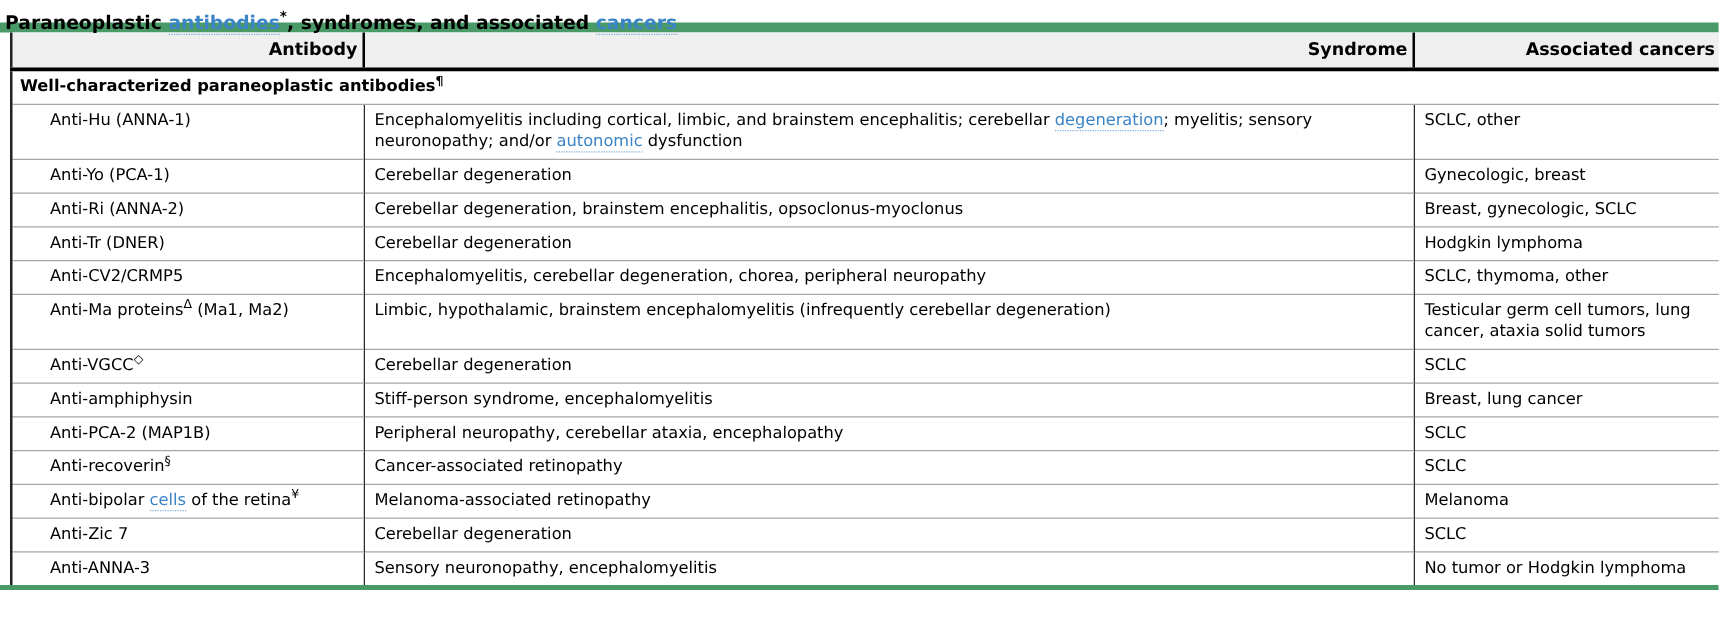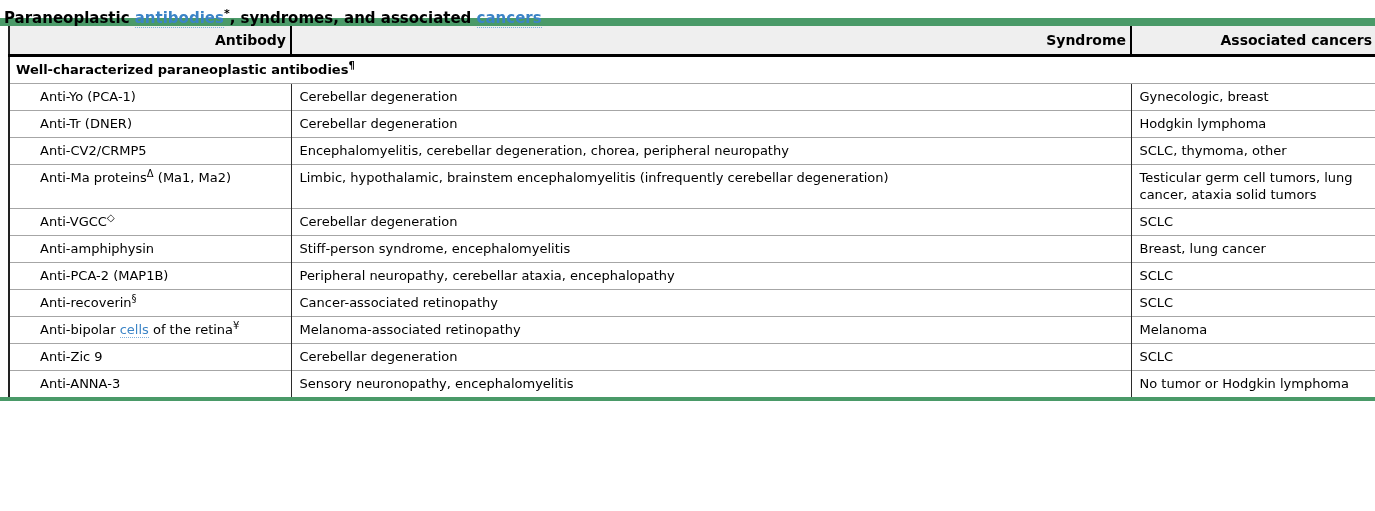--- a/index.html
+++ b/index.html
@@ -87,23 +87,33 @@
         <th>Antibody</th>
         <th>Syndrome</th>
         <th>Associated cancers</th>
       </tr>
     </thead>
     <tbody id="table-body">
         <tr class="section-row">
           <td colspan="3"><span>Well-characterized paraneoplastic antibodies</span><sup>¶</sup></td>
         </tr>
         <tr class="data-row">
+          <td class="col0">Anti-Hu (ANNA-1)</td>
+          <td class="col1">Encephalomyelitis including cortical, limbic, and brainstem encephalitis; cerebellar <a class="lnk">degeneration</a>; myelitis; sensory neuronopathy; and/or <a class="lnk">autonomic</a> dysfunction</td>
+          <td class="col2">SCLC, other</td>
+        </tr>
+        <tr class="data-row">
           <td class="col0">Anti-Yo (PCA-1)</td>
           <td class="col1">Cerebellar degeneration</td>
           <td class="col2">Gynecologic, breast</td>
+        </tr>
+        <tr class="data-row">
+          <td class="col0">Anti-Ri (ANNA-2)</td>
+          <td class="col1">Cerebellar degeneration, brainstem encephalitis, opsoclonus-myoclonus</td>
+          <td class="col2">Breast, gynecologic, SCLC</td>
         </tr>
         <tr class="data-row">
           <td class="col0">Anti-Tr (DNER)</td>
           <td class="col1">Cerebellar degeneration</td>
           <td class="col2">Hodgkin lymphoma</td>
         </tr>
         <tr class="data-row">
           <td class="col0">Anti-CV2/CRMP5</td>
           <td class="col1">Encephalomyelitis, cerebellar degeneration, chorea, peripheral neuropathy</td>
           <td class="col2">SCLC, thymoma, other</td>
@@ -132,21 +142,21 @@
           <td class="col0">Anti-recoverin<sup>§</sup></td>
           <td class="col1">Cancer-associated retinopathy</td>
           <td class="col2">SCLC</td>
         </tr>
         <tr class="data-row">
           <td class="col0">Anti-bipolar <a class="lnk">cells</a> of the retina<sup>¥</sup></td>
           <td class="col1">Melanoma-associated retinopathy</td>
           <td class="col2">Melanoma</td>
         </tr>
         <tr class="data-row">
-          <td class="col0">Anti-Zic 9</td>
+          <td class="col0">Anti-Zic 7</td>
           <td class="col1">Cerebellar degeneration</td>
           <td class="col2">SCLC</td>
         </tr>
         <tr class="data-row">
           <td class="col0">Anti-ANNA-3</td>
           <td class="col1">Sensory neuronopathy, encephalomyelitis</td>
           <td class="col2">No tumor or Hodgkin lymphoma</td>
         </tr>
       </tbody>
   </table>

